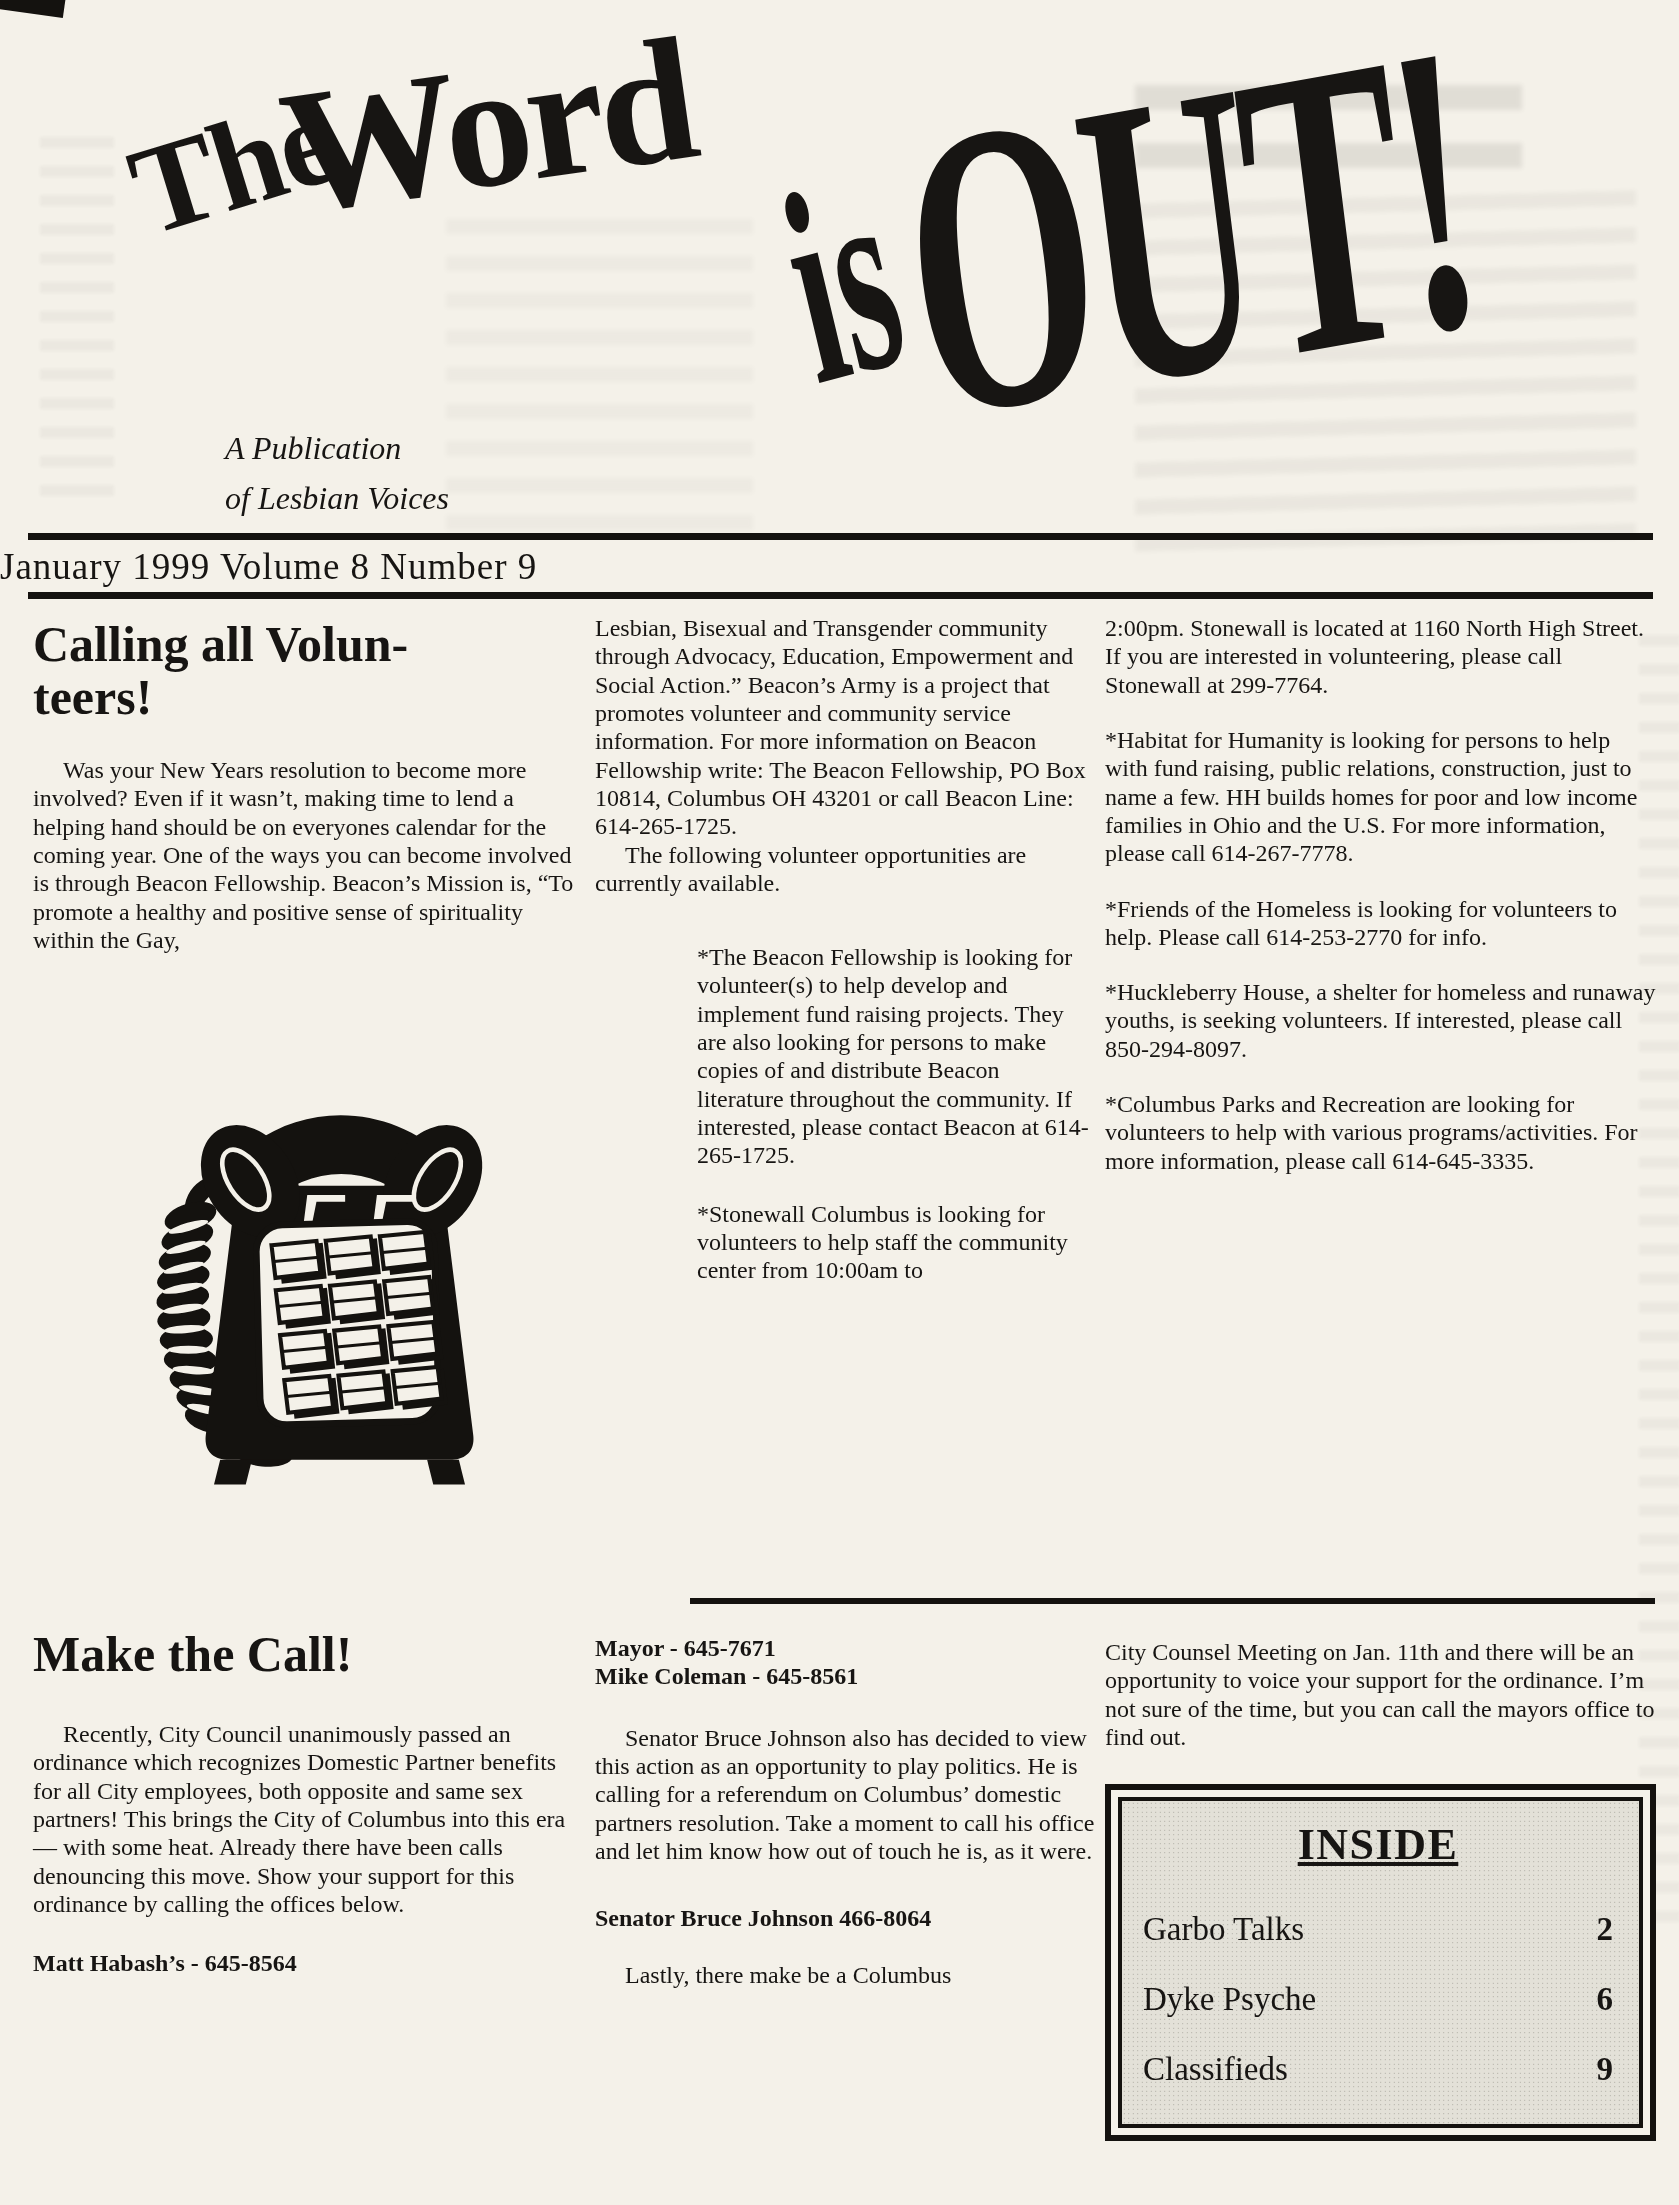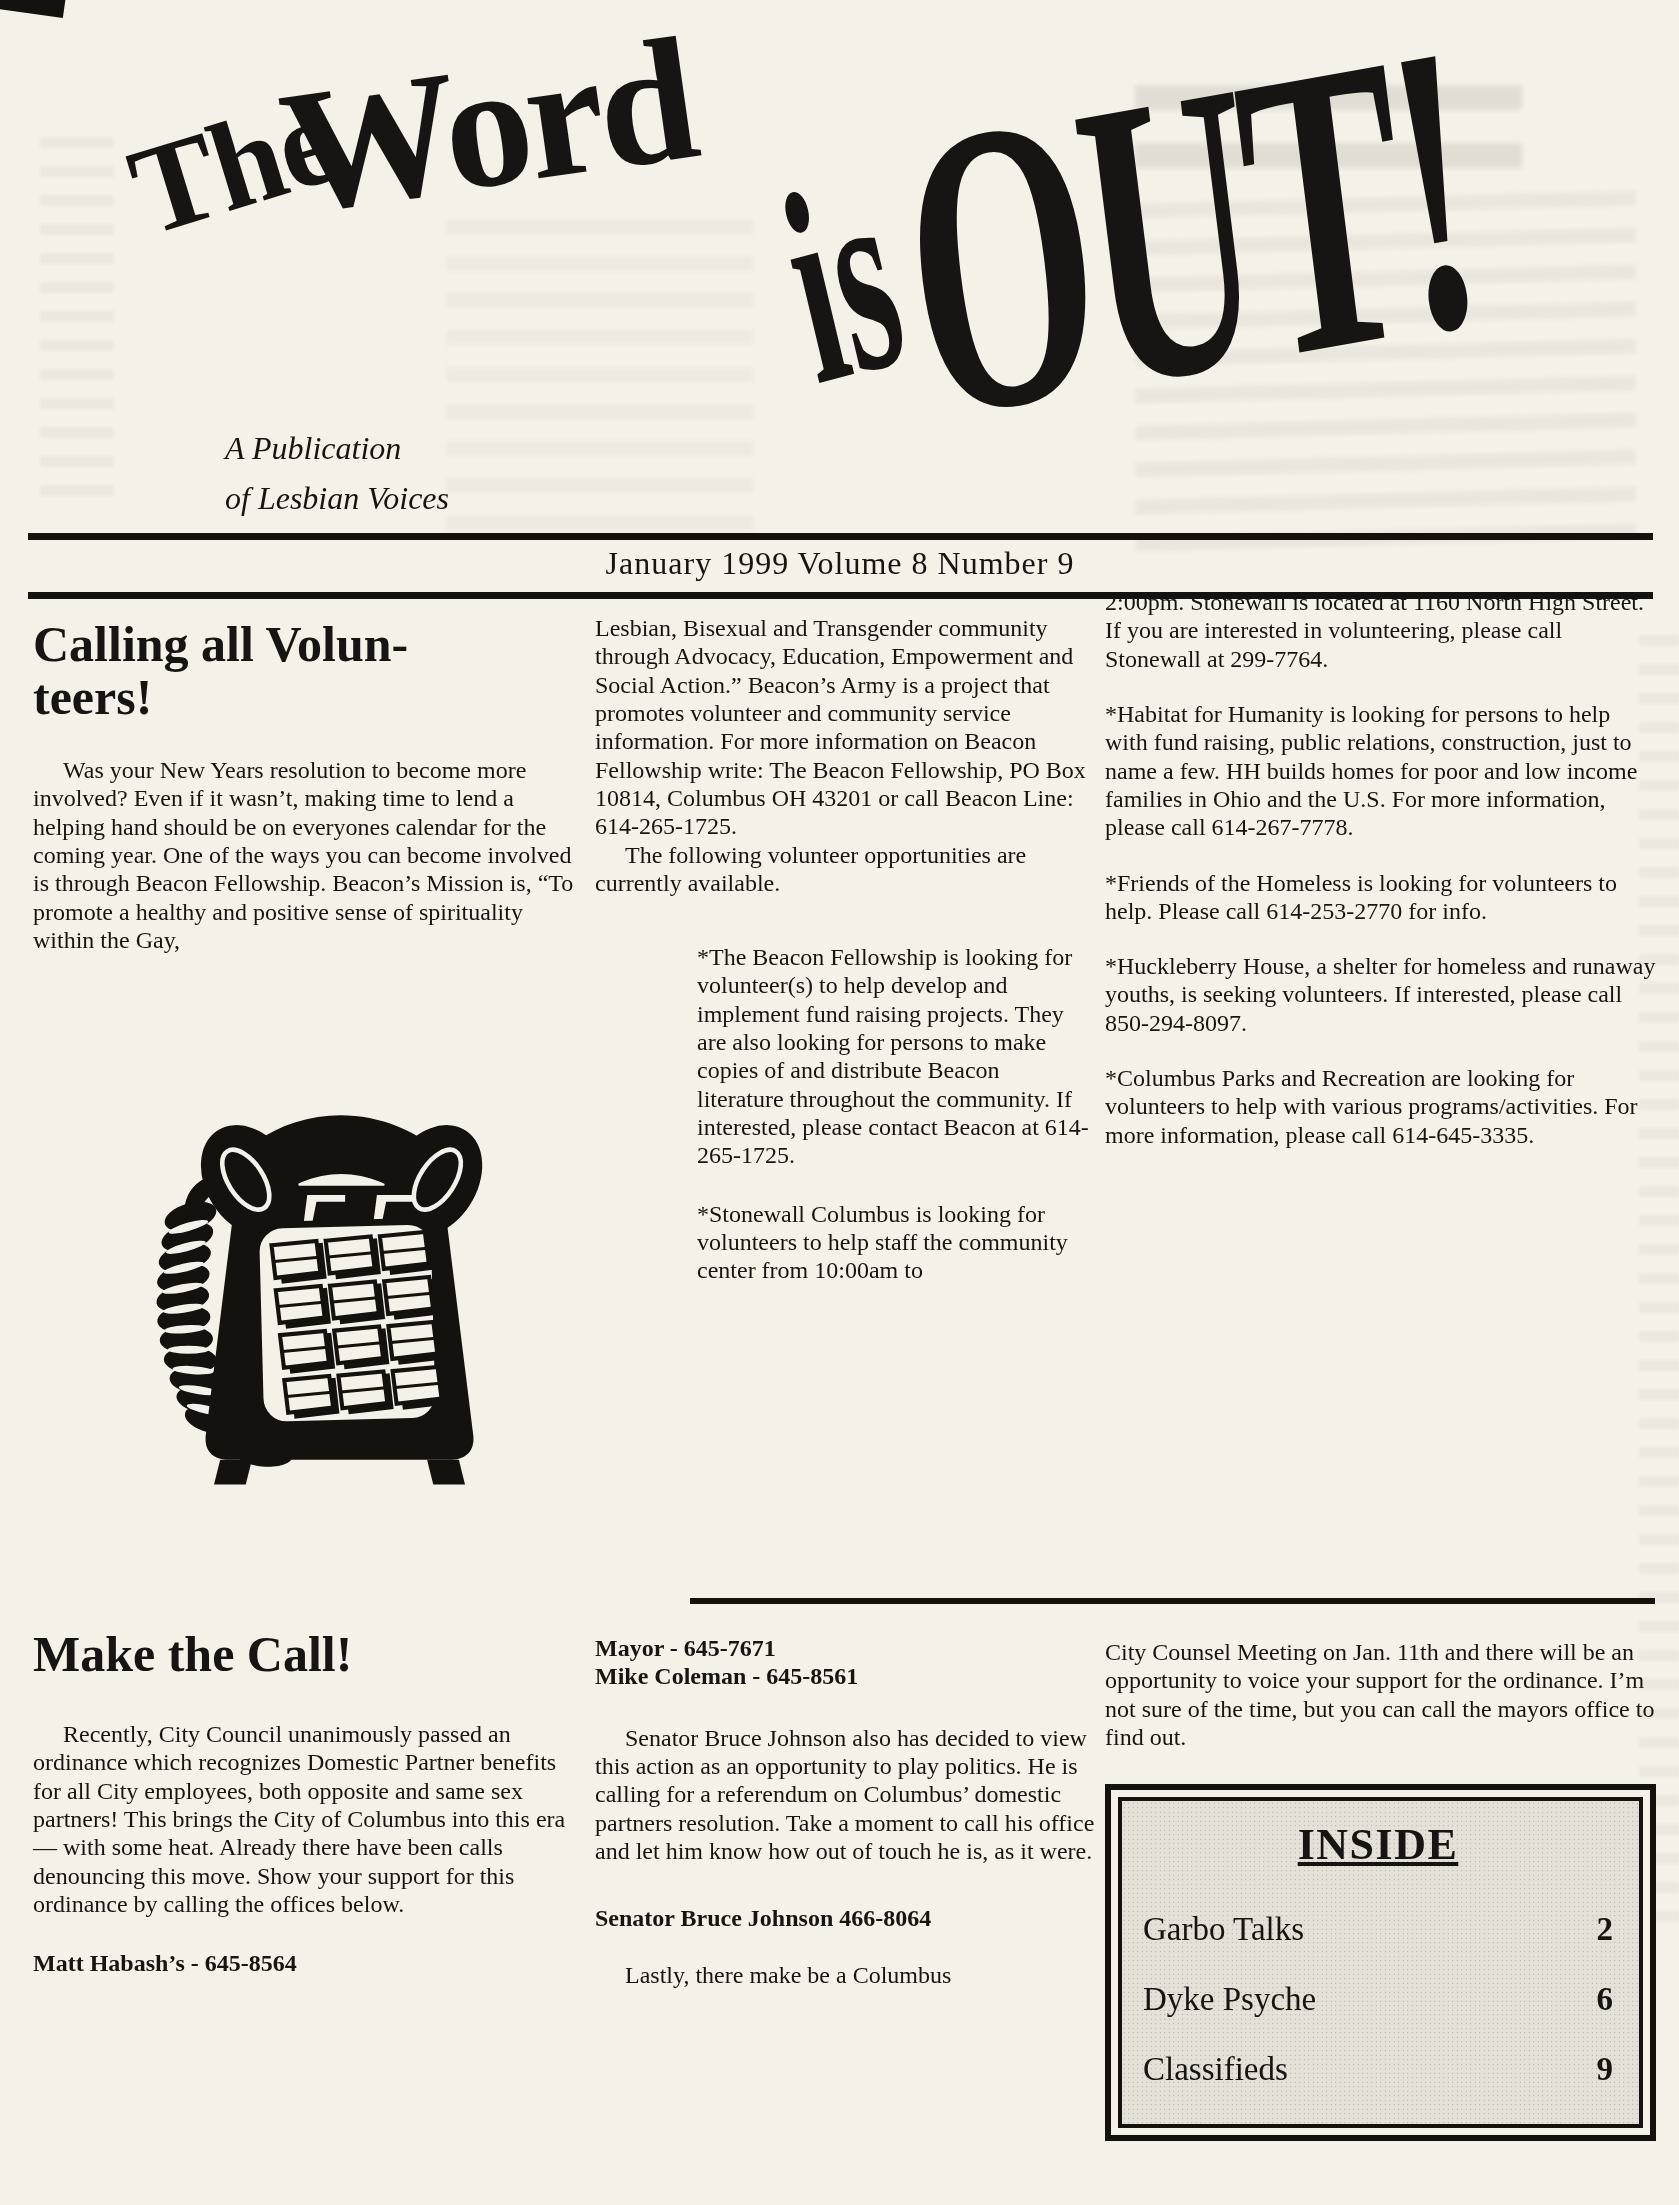--- a/index.html
+++ b/index.html
@@ -18,35 +18,35 @@
 
   
   .masthead {position:absolute; left:0; top:20px; width:1680px; height:515px;}
   .m-word-span {position:absolute; font-weight:700; white-space:nowrap;}
   .m-the  {left:131px;  top:74px; font-size:126px; transform:rotate(-17deg); letter-spacing:-2px;}
   .m-word {left:282px;  top:5px;  font-size:176px; transform:rotate(-8deg); letter-spacing:-5px;}
   .m-is   {left:758px; top:119px; font-size:149px; transform:rotate(-15deg) scaleY(1.85) skewX(-3deg); transform-origin:left top;}
   .m-out  {left:882px; top:27px;  font-size:238px; transform:rotate(-10deg) scaleY(1.72) skewX(-5deg); transform-origin:left top; letter-spacing:-8px;}
   .m-sub {position:absolute; left:225px; top:404px; font-style:italic; font-size:32px; line-height:1.55;}
 
-  .dateline {position:absolute; top:545px; left:0; width:1680px; text-align:center; font-size:32px; letter-spacing:1px;}
+  .dateline {position:absolute; top:545px; left:0; width:1680px; text-align:left; font-size:37px; letter-spacing:1px;}
 
   
   .col {position:absolute; font-size:24px; line-height:1.18;}
   .headline {font-size:50px; font-weight:700; line-height:1.06; letter-spacing:0px; margin:0 0 32px 0;}
   p {margin:0;}
   .indent {text-indent:30px;}
   .gap {margin-bottom:27px;}
   .biggap {margin-top:46px;}
   .bold {font-weight:700;}
 
   #col1 {left:33px;  top:618px; width:549px;}
   #col2 {left:595px; top:614px; width:496px;}
   #col2 .hang {margin-left:102px; width:393px;}
-  #col3 {left:1105px; top:588px; width:551px;}
+  #col3 {left:1105px; top:614px; width:551px;}
 
   #phone-wrap {position:absolute; left:74px; top:1026px; width:530px; height:461px;}
 
   #brule {top:1598px; left:690px; width:965px; height:6px;}
   #bcol1 {left:33px;  top:1628px; width:549px;}
   #bcol2 {left:595px; top:1634px; width:502px;}
   #bcol3 {left:1105px; top:1638px; width:551px;}
 
   
   .inside-outer {margin-top:33px; border:6px solid #14120f; background:#f4f1e9; padding:7px;}

